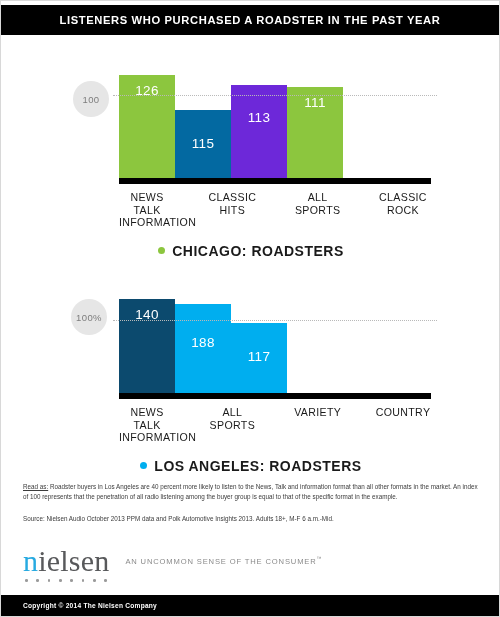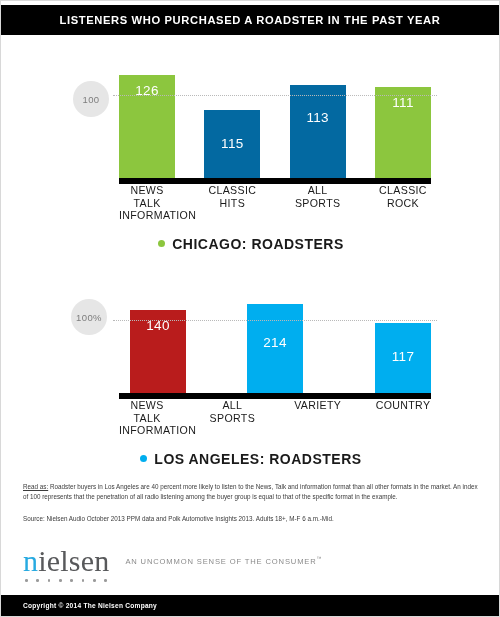--- a/index.html
+++ b/index.html
@@ -60,21 +60,20 @@
   .index-line{
     position:absolute;left:-6px;right:-6px;
     height:0;border-top:1px dotted #b9b9b9;
     z-index:2;
   }
 
   
   .bars{
     position:absolute;left:0;right:0;bottom:6px;top:0;
     display:flex;align-items:flex-end;
-    justify-content:space-between;
   }
   .bar-col{
     width:56px;height:100%;
     display:flex;flex-direction:column;justify-content:flex-end;
     position:relative;
   }
   .bar{
     width:100%;
     display:flex;justify-content:center;
     position:relative;
@@ -88,20 +87,21 @@
   
   .baseline{
     position:absolute;left:0;right:0;bottom:0;
     height:6px;background:#000;
   }
 
   
   .xlabels{
     margin-left:118px;width:312px;
     display:flex;justify-content:space-between;
+    margin-top:7px;
   }
   .xlabel{
     width:56px;text-align:center;
     font-size:10.6px;line-height:12.6px;
     letter-spacing:.35px;color:#1a1a1a;
     text-transform:uppercase;
     font-family:"Liberation Sans", sans-serif;
   }
 
   
@@ -191,21 +191,21 @@
             <div class="bar" style="height: 103.407px; background: rgb(140, 198, 62);">
               <span class="bar-value" style="top: 8px;">126</span>
             </div>
           </div>
           <div class="bar-col">
             <div class="bar" style="height: 68px; background: #0369a1;">
               <span class="bar-value" style="top: 26.3103px;">115</span>
             </div>
           </div>
           <div class="bar-col">
-            <div class="bar" style="height: 92.7379px; background: #0369a1;">
+            <div class="bar" style="height: 92.7379px; background: #6d28d9;">
               <span class="bar-value" style="top: 24.669px;">113</span>
             </div>
           </div>
           <div class="bar-col">
             <div class="bar" style="height: 91.0966px; background: rgb(140, 198, 62);">
               <span class="bar-value" style="top: 8px;">111</span>
             </div>
           </div>
         </div>
       <div class="baseline"></div>
@@ -233,27 +233,27 @@
       <span class="legend-label">CHICAGO: ROADSTERS</span>
     </div>
   </div>
 
   <div class="chart-block" id="chart-2">
     <div class="plot tall">
       <div class="index-marker" id="marker-2">100%</div>
       <div class="index-line" id="index-line-2" style="bottom: 78.5px;"></div>
       <div class="bars" id="bars-2">
           <div class="bar-col">
-            <div class="bar" style="height: 83px; background: #b91c1c; margin-left: 11px;">
+            <div class="bar" style="height: 94px; background: #0c4a6e;">
               <span class="bar-value" style="top: 8px;">140</span>
             </div>
           </div>
           <div class="bar-col">
             <div class="bar" style="height: 89.175px; background: rgb(0, 174, 239);">
-              <span class="bar-value" style="top: 30.675px;">214</span>
+              <span class="bar-value" style="top: 30.675px;">188</span>
             </div>
           </div>
           <div class="bar-col">
             <div class="bar" style="height: 70px; background: rgb(0, 174, 239);">
               <span class="bar-value" style="top: 26.325px;">117</span>
             </div>
           </div>
         </div>
       <div class="baseline"></div>
     </div>

